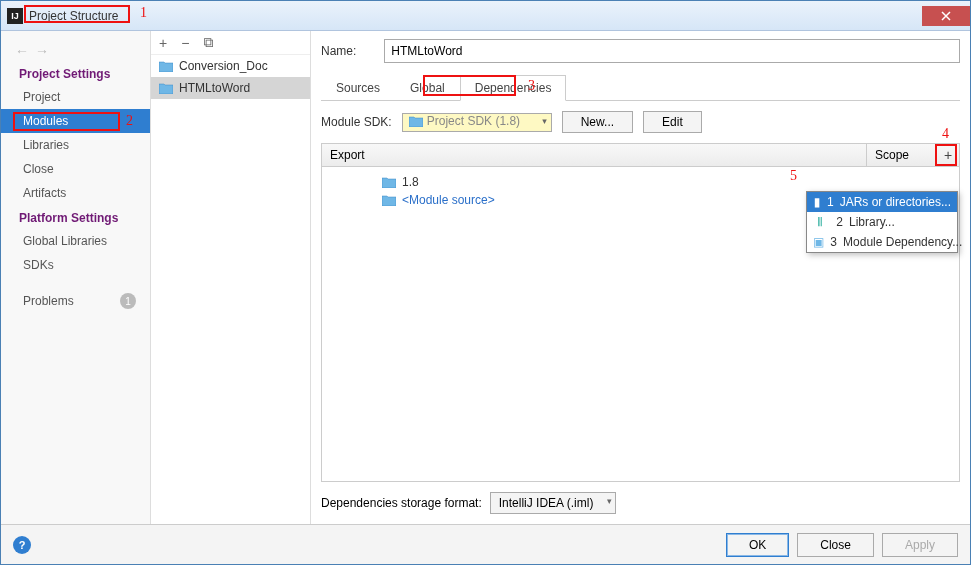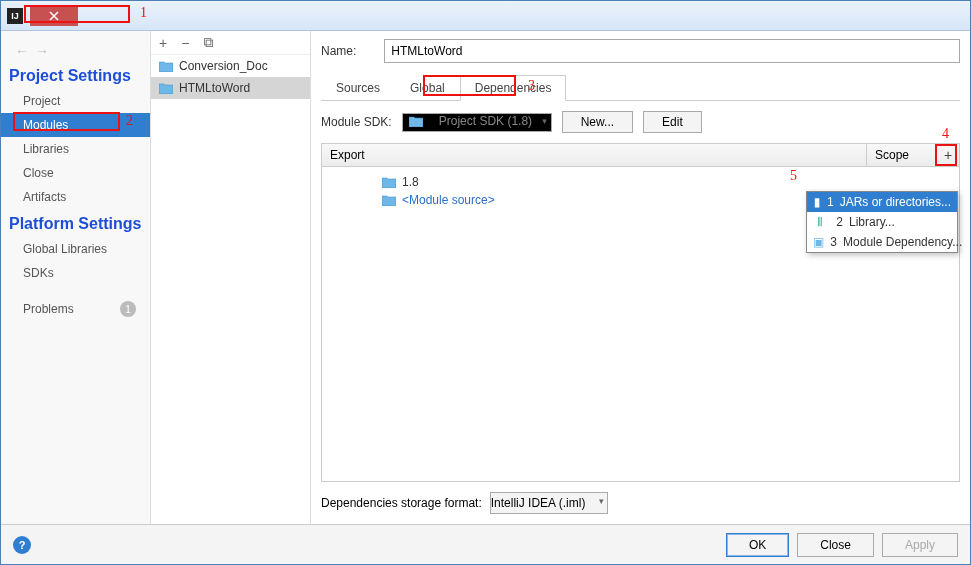--- a/index.html
+++ b/index.html
@@ -19,21 +19,21 @@
 
 .toolbar { height: 24px; background: #f5f5f5; display: flex; align-items: center; padding: 0 8px; border-bottom: 1px solid #ddd; gap: 10px; }
 .toolbar .nav-arrows { display: flex; gap: 6px; color: #bbb; }
 .toolbar .nav-arrows span { font-size: 14px; }
 
 
 .content { flex: 1; display: flex; background: #fff; }
 
 
 .sidebar { width: 150px; background: #f8f8f8; border-right: 1px solid #ddd; padding-top: 6px; }
-.sidebar .section-header { font-weight: bold; color: #1d4ed8; padding: 6px 8px 4px; font-size: 16px; }
+.sidebar .section-header { font-weight: bold; color: #701a75; padding: 6px 18px 4px; font-size: 12px; }
 .sidebar .nav-item { padding: 5px 14px 5px 22px; color: #555; cursor: pointer; }
 .sidebar .nav-item.selected { background: #2f7ed0; color: #fff; }
 .sidebar .problems { display: flex; align-items: center; justify-content: space-between; padding: 6px 14px 6px 22px; color: #555; margin-top: 10px; }
 .sidebar .badge { background: #bbb; color: #fff; border-radius: 50%; width: 16px; height: 16px; display: inline-flex; align-items: center; justify-content: center; font-size: 10px; }
 
 
 .module-pane { width: 160px; border-right: 1px solid #ddd; display: flex; flex-direction: column; }
 .module-toolbar { height: 24px; display: flex; align-items: center; gap: 14px; padding: 0 8px; border-bottom: 1px solid #eee; }
 .module-toolbar span { color: #666; font-size: 14px; cursor: pointer; }
 .module-list { flex: 1; }
@@ -47,37 +47,37 @@
 .name-row { display: flex; align-items: center; margin-bottom: 12px; gap: 28px; }
 .name-row label { color: #333; }
 .name-row input { flex: 1; border: 1px solid #aaa; padding: 4px 6px; background: #fff; }
 
 .tabs { display: flex; border-bottom: 1px solid #ccc; }
 .tab { padding: 5px 14px; color: #444; cursor: pointer; border: 1px solid transparent; border-bottom: none; }
 .tab.active { background: #fff; border: 1px solid #ccc; border-bottom: 1px solid #fff; margin-bottom: -1px; }
 
 .sdk-row { display: flex; align-items: center; gap: 10px; padding: 10px 0; }
 .sdk-row label { color: #333; }
-.sdk-select { border: 1px solid #aaa; padding: 0 18px 3px 6px; background: #000000; display: flex; align-items: center; gap: 16px; min-width: 150px; position: relative; }
+.sdk-select { border: 1px solid #aaa; padding: 0 18px 3px 6px; background: #fef9c3; display: flex; align-items: center; gap: 4px; min-width: 150px; position: relative; }
 .sdk-select .caret { position: absolute; right: 4px; color: #666; font-size: 9px; }
 .btn { border: 1px solid #aaa; background: #f4f4f4; padding: 3px 18px; cursor: pointer; }
 
 .deps-table-wrap { border: 1px solid #ccc; flex: 1; position: relative; display: flex; flex-direction: column; margin-bottom: 10px; }
 .deps-header { display: flex; background: linear-gradient(#f8f8f8,#ececec); border-bottom: 1px solid #ccc; }
 .deps-header .col-export { flex: 1; padding: 4px 8px; border-right: 1px solid #ccc; }
 .deps-header .col-scope { width: 70px; padding: 4px 8px; border-right: 1px solid #ccc; text-align: left; }
 .deps-header .col-add { width: 22px; display: flex; align-items: center; justify-content: center; font-size: 14px; color: #444; cursor: pointer; }
 .deps-body { flex: 1; padding: 6px 8px; position: relative; }
 .dep-row { display: flex; align-items: center; gap: 6px; padding: 2px 0 2px 52px; color: #333; }
 .dep-row.link { color: #2a6fc9; }
 .side-actions { position: absolute; right: 0; top: 22px; width: 22px; display: flex; flex-direction: column; align-items: center; gap: 10px; padding-top: 22px; color: #bbb; }
 .side-actions span { font-size: 13px; }
 
 .storage-row { display: flex; align-items: center; gap: 8px; padding-bottom: 10px; }
-.storage-row select, .storage-row .sel { border: 1px solid #aaa; background: #f4f4f4; padding: 3px 22px 3px 0; position: relative; }
+.storage-row select, .storage-row .sel { border: 1px solid #aaa; background: #f4f4f4; padding: 3px 22px 3px 8px; position: relative; }
 .storage-row .sel .caret { position: absolute; right: 4px; font-size: 9px; color: #666; }
 
 
 .popup { position: absolute; top: 160px; right: 12px; width: 152px; background: #fff; border: 1px solid #888; box-shadow: 2px 2px 6px rgba(0,0,0,0.25); z-index: 50; }
 .popup-item { display: flex; align-items: center; gap: 6px; padding: 3px 6px; color: #333; cursor: pointer; white-space: nowrap; }
 .popup-item.selected { background: #2f7ed0; color: #fff; }
 .popup-item .num { width: 10px; text-align: right; color: inherit; }
 .popup-item .pi-icon { width: 14px; display: inline-flex; justify-content: center; }
 
 
@@ -92,20 +92,21 @@
 .anno { position: absolute; border: 2px solid #e11; pointer-events: none; z-index: 200; }
 .anno-label { position: absolute; color: #e11; font-size: 14px; font-family: serif; z-index: 201; pointer-events: none; }
 </style>
 </head>
 <body>
 
 <div class="window">
 
   <div class="titlebar">
     <span class="app-icon">IJ</span>
+    <span class="title">Project Structure</span>
     <div class="win-buttons">
       <div class="win-btn win-close">
         <svg viewBox="0 0 10 10">
             <path d="M1 1 L9 9 M9 1 L1 9" stroke="#fff" stroke-width="1.5"></path>
           </svg>
       </div>
     </div>
   </div>
 
   <div class="content">

